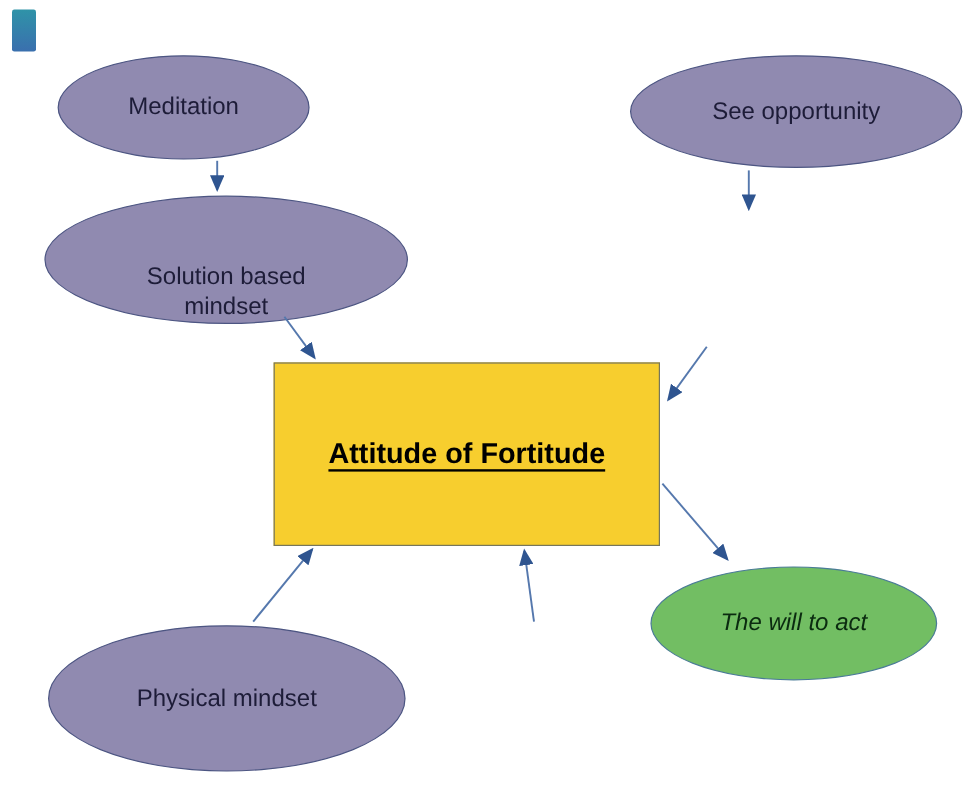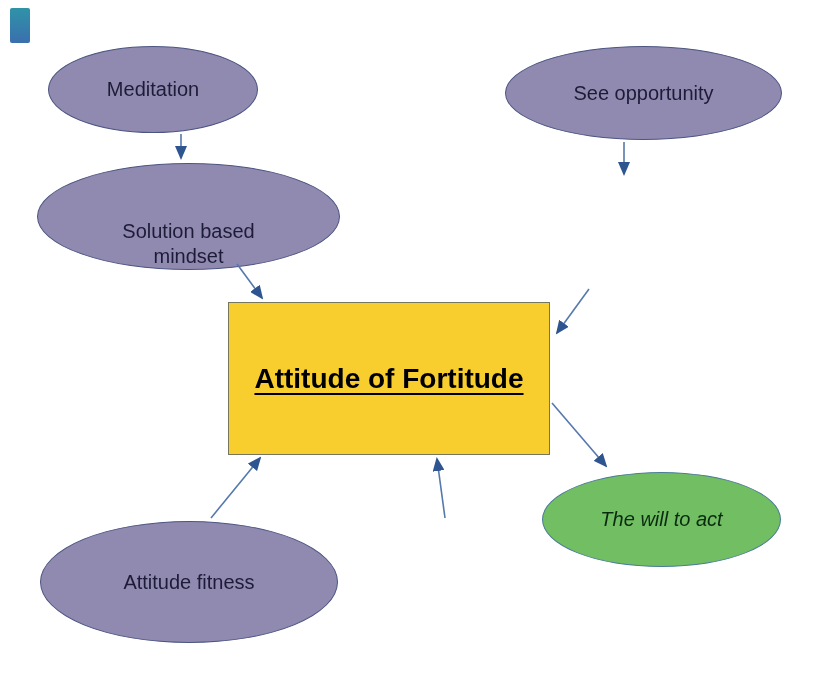--- a/index.html
+++ b/index.html
@@ -22,28 +22,28 @@
     border:1.5px solid var(--stroke);
     color:var(--ink);
     font-size:20px;line-height:1.25;
     box-sizing:border-box;
   }
   .ellipse{border-radius:50%;}
   .node .lbl{display:inline-block;}
   #node-meditation{left:48px;top:46px;width:210px;height:87px;}
   #node-solution{left:37px;top:163px;width:303px;height:107px;align-items:flex-end;}
   #node-solution .lbl{max-width:180px;}
-  #node-see-opportunity{left:505px;top:46px;width:277px;height:94px;align-items:center;}
+  #node-see-opportunity{left:525px;top:46px;width:277px;height:94px;align-items:center;}
   #node-hope{left:513px;top:180px;width:267px;height:109px;}
   #node-physical{left:40px;top:521px;width:298px;height:122px;}
   #node-decisiveness{left:342px;top:529px;width:250px;height:103px;}
   #node-will{left:542px;top:472px;width:239px;height:95px;font-style:italic;}
   #node-fortitude{
     left:228px;top:302px;width:322px;height:153px;
-    font-size:28px;font-weight:bold;
+    font-size:24px;font-weight:bold;
   }
   #node-fortitude .lbl{
     text-decoration:underline;
     text-decoration-thickness:2px;
     text-underline-offset:5px;
   }
   svg.arrows{position:absolute;left:0;top:0;pointer-events:none;}
   svg.arrows line{stroke-width:1.6px;}
 </style>
 </head>
@@ -64,21 +64,21 @@
   <div class="node ellipse" id="node-see-opportunity" style="--fill: #908ab0; --stroke: #4c5582; --ink: #1d1c38;">
     <span class="lbl">See opportunity</span>
   </div>
 
 
   <div class="node" id="node-fortitude" style="--fill: #f7ce2e; --stroke: #76765c; --ink: #000000;">
     <span class="lbl">Attitude of Fortitude</span>
   </div>
 
   <div class="node ellipse" id="node-physical" style="--fill: #908ab0; --stroke: #4c5582; --ink: #1d1c38;">
-    <span class="lbl">Attitude fitness</span>
+    <span class="lbl">Physical mindset</span>
   </div>
 
 
   <div class="node ellipse" id="node-will" style="--fill: #72be63; --stroke: #4a7b97; --ink: #0b2b10;">
     <span class="lbl">The will to act</span>
   </div>
 
   <svg class="arrows" width="816" height="676">
     <defs>
       <marker id="ah" markerUnits="userSpaceOnUse" markerWidth="14" markerHeight="12" refX="12" refY="6" orient="auto">

